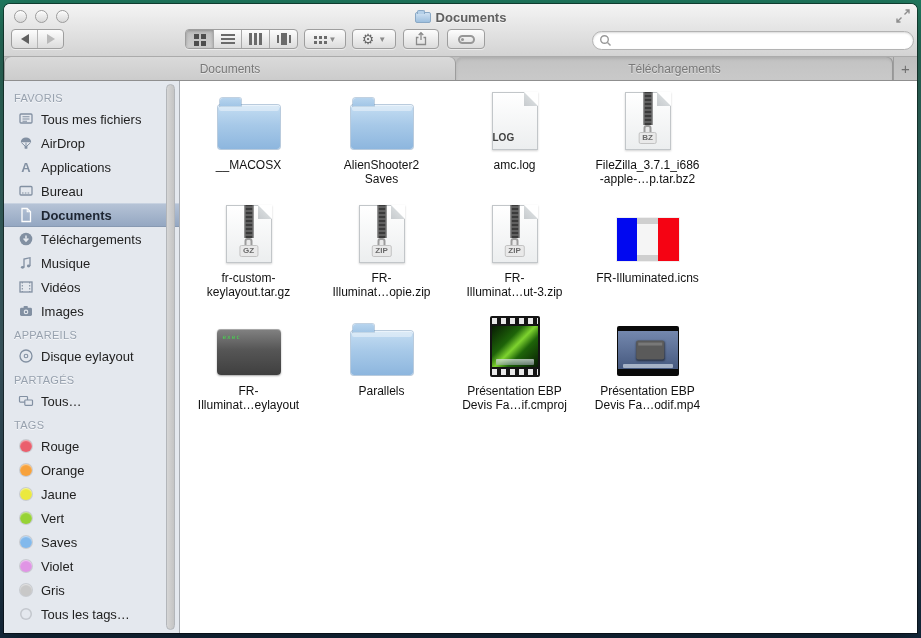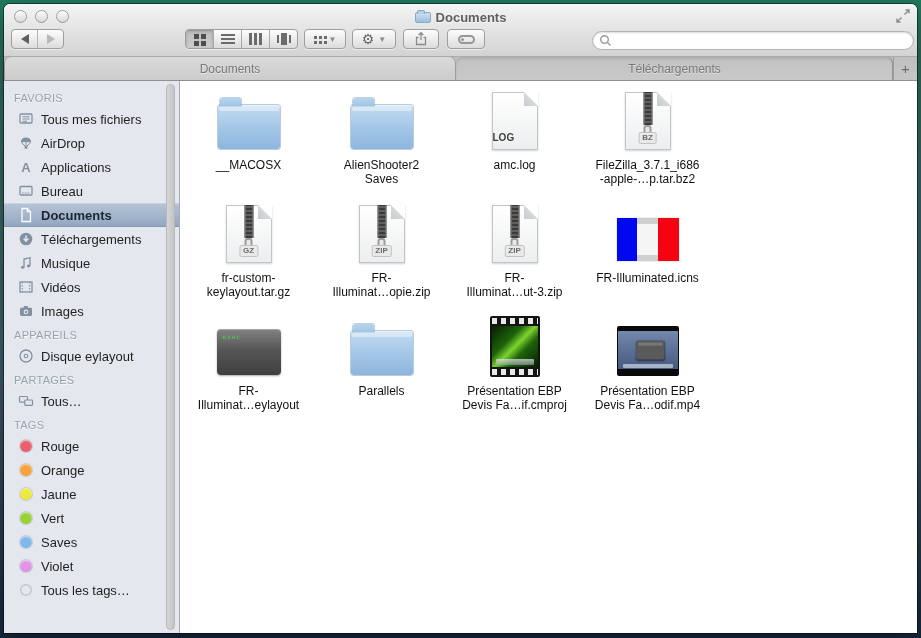--- a/index.html
+++ b/index.html
@@ -401,20 +401,26 @@
         <span>Saves</span>
       </div>
       <div class="side-item">
         <span class="sicon">
             <span class="dot" style="background: rgb(224, 149, 229);"></span>
           </span>
         <span>Violet</span>
       </div>
       <div class="side-item">
         <span class="sicon">
+            <span class="dot" style="background: rgb(200, 200, 200);"></span>
+          </span>
+        <span>Gris</span>
+      </div>
+      <div class="side-item">
+        <span class="sicon">
             <span class="dot outline"></span>
           </span>
         <span>Tous les tags…</span>
       </div>
 
       <div class="sb-scroll"></div>
     </div>
 
     <div class="content">
       <div class="filegrid">

